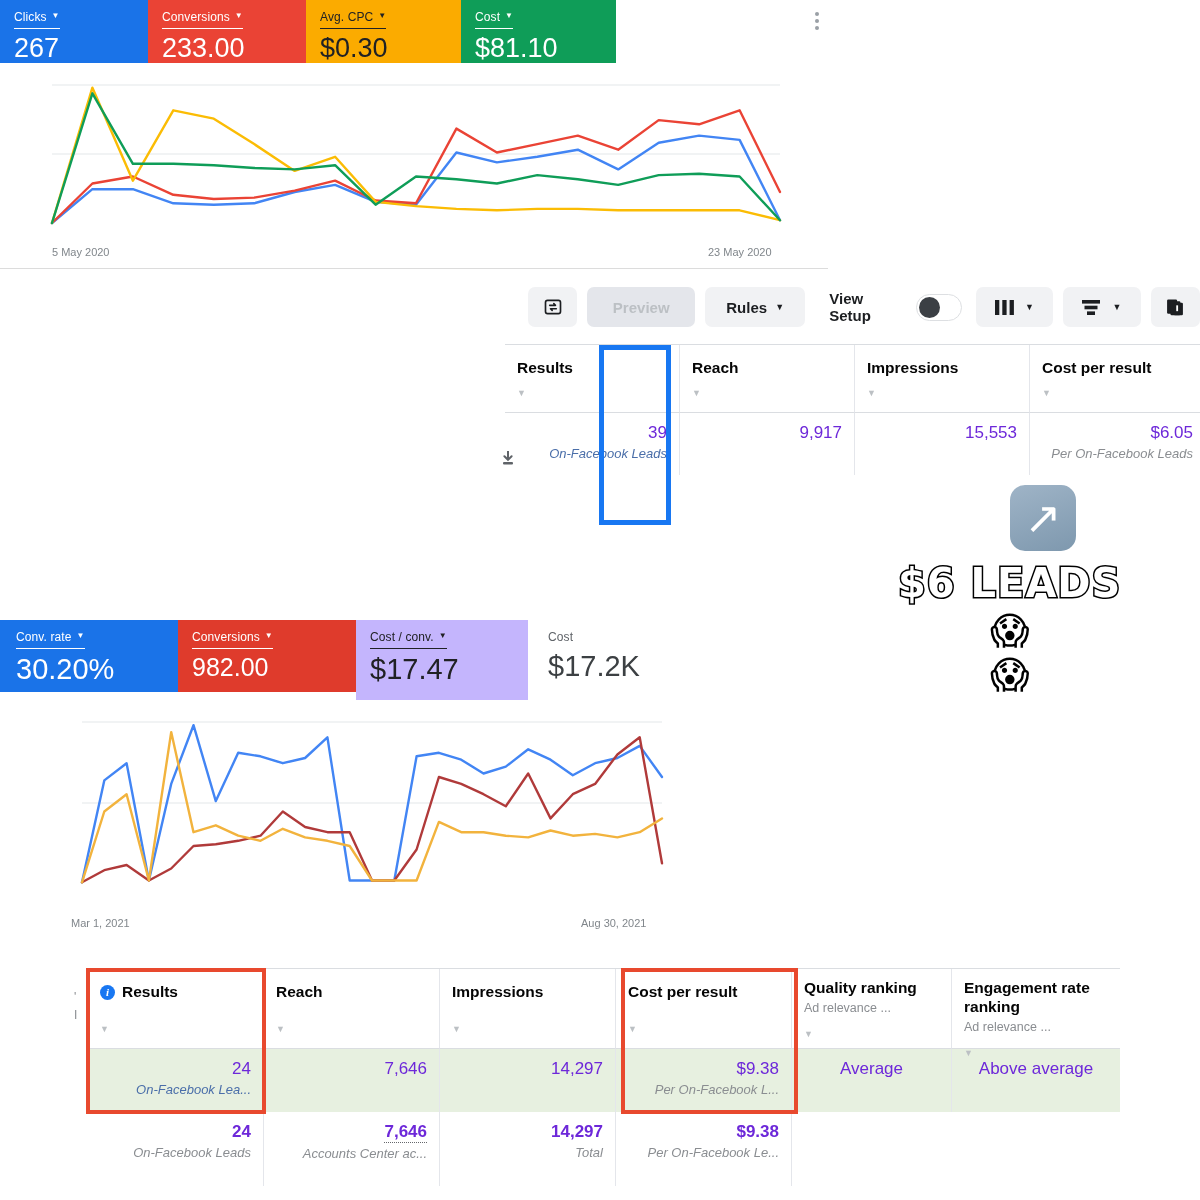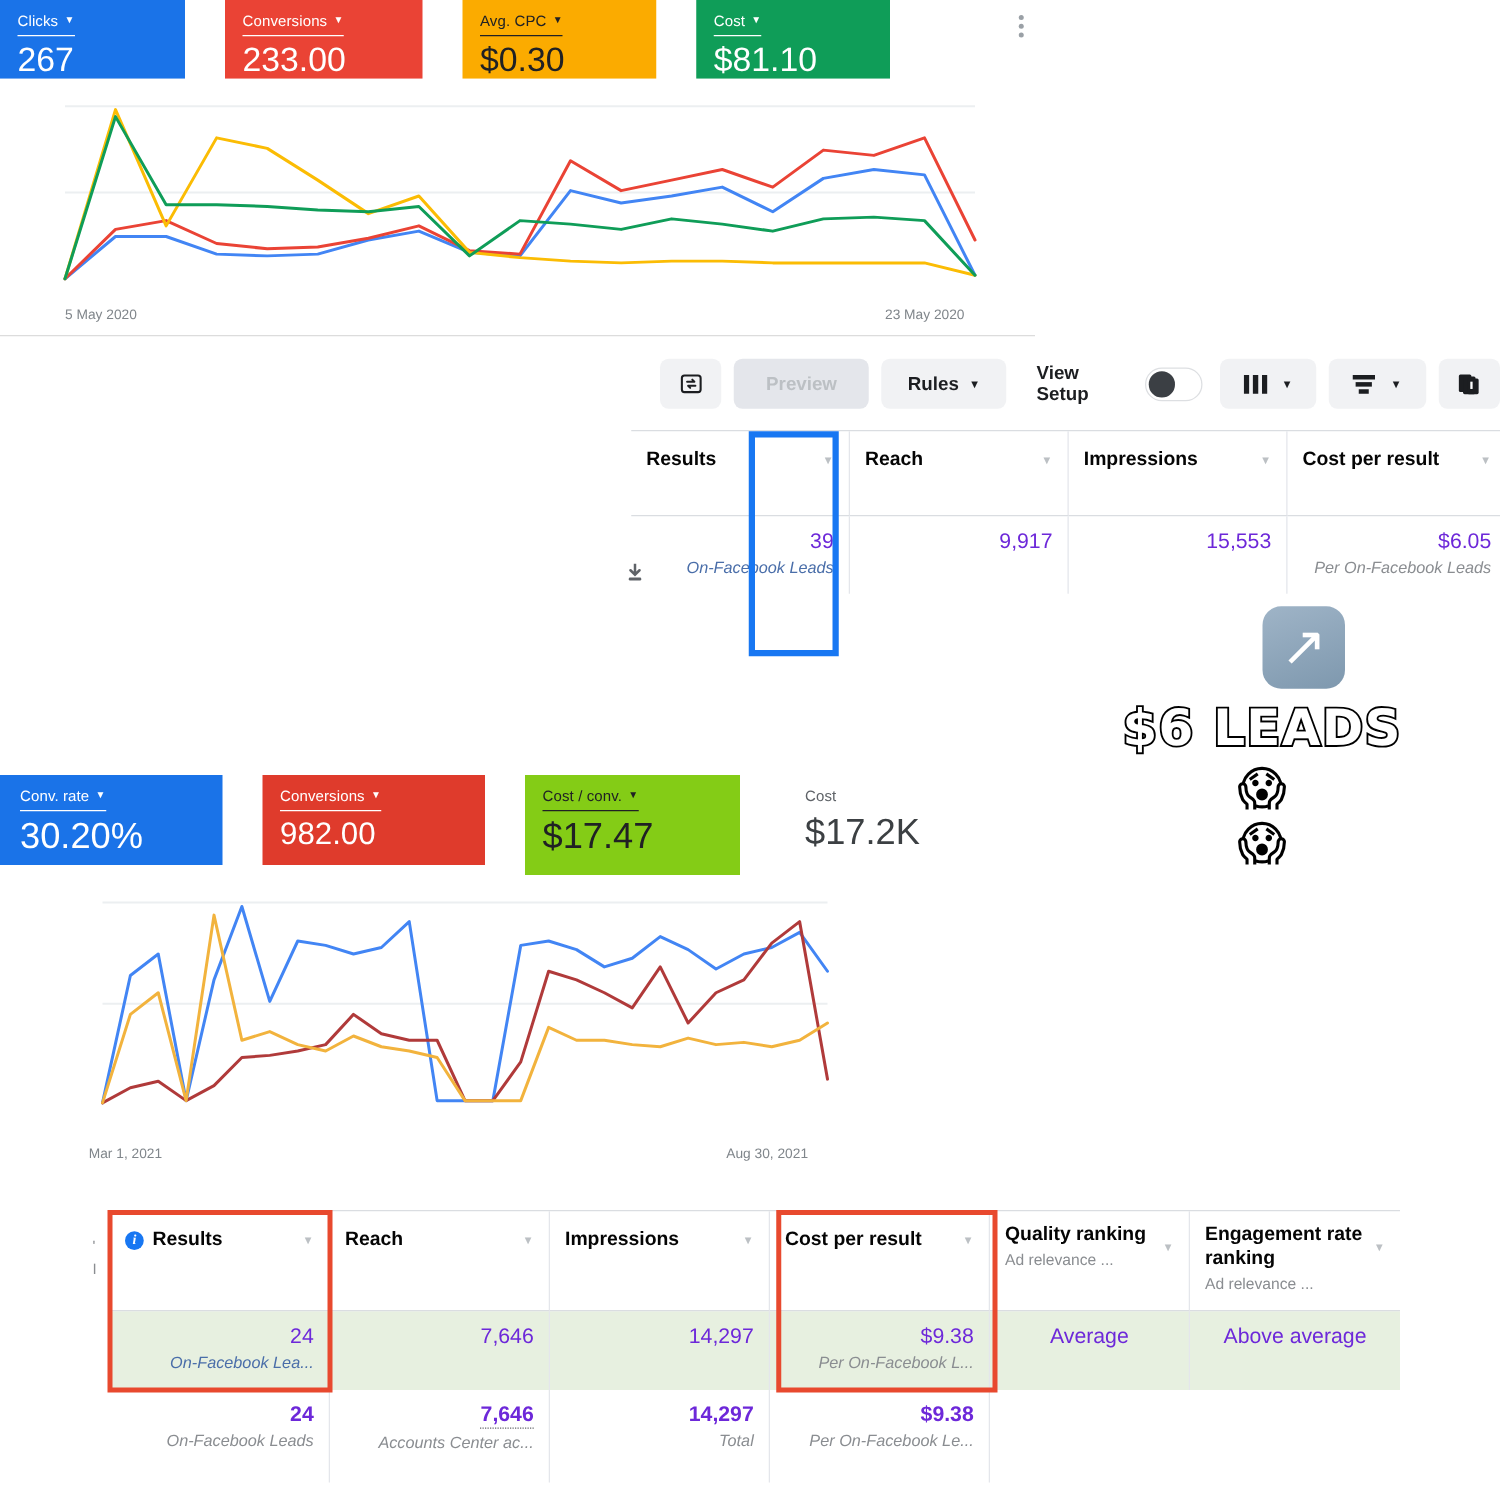--- a/index.html
+++ b/index.html
@@ -5,21 +5,21 @@
   * { box-sizing: border-box; margin: 0; padding: 0; }
   html, body {
     width: 1200px; height: 1200px;
     background: #ffffff;
     font-family: "Liberation Sans", sans-serif;
     overflow: hidden;
   }
   #root { position: relative; width: 1200px; height: 1200px; }
 
   
-  .gads-cards { position: absolute; display: flex; gap: 32px; }
+  .gads-cards { position: absolute; display: flex; }
   .gcard {
     position: relative;
     padding: 10px 14px 12px 14px;
     display: flex; flex-direction: column; justify-content: flex-start;
   }
   .gcard .gc-label {
     font-size: 12px; letter-spacing: .1px;
     padding-bottom: 4px; margin-bottom: 6px;
     display: inline-flex; align-items: center; gap: 5px;
     width: max-content;
@@ -53,21 +53,21 @@
     padding: 2px; cursor: pointer;
   }
   .toggle .knob { width: 21px; height: 21px; border-radius: 50%; background: #3b3f44; }
 
   
   .fbtable { position: absolute; font-size: 15px; color: #1c1e21; }
   .fb-th-row, .fb-tr { display: flex; }
   .fb-th {
     display: flex; align-items: flex-start; justify-content: space-between;
     border-right: 1px solid #e4e6eb; border-bottom: 1px solid #dadde1;
-    padding: 14px 12px; font-weight: 700; font-size: 15.5px; color: #050505;
+    padding: 14px 12px; font-weight: 700; font-size: 15.5px; color: #050505; flex-direction: column;
   }
   .fb-th .th-main { display: flex; align-items: center; gap: 7px; }
   .fb-th .th-sub { font-size: 12.5px; font-weight: 400; color: #8a8d91; margin-top: 3px; }
   .th-caret { color: #bcc0c4; font-size: 9px; margin-top: 4px; }
   .fb-td {
     border-right: 1px solid #e4e6eb;
     padding: 10px 12px; display: flex; flex-direction: column;
     align-items: flex-end; justify-content: flex-start;
   }
   .fb-td .v { font-size: 17px; color: #6d28d9; }
@@ -283,21 +283,21 @@
       </span>
       <span class="gc-value" style="font-size:29px;">30.20%</span>
     </div>
     <div class="gcard" style="width:178px; height:72px; background:#df3b2c; color:#fff;">
       <span class="gc-label gc-underline">
         <span>Conversions</span>
         <span class="caret">▼</span>
       </span>
       <span class="gc-value" style="font-size:25px;">982.00</span>
     </div>
-    <div class="gcard" style="width:172px; height:92px; background:#84cc16; color:#202124;">
+    <div class="gcard" style="width:172px; height:92px; background:#c4b5fd; color:#202124;">
       <span class="gc-label gc-underline">
         <span>Cost / conv.</span>
         <span class="caret">▼</span>
       </span>
       <span class="gc-value" style="font-size:29px;">$17.47</span>
     </div>
     <div class="gcard" style="width:180px; height:72px; background:#ffffff; color:#5f6368; padding-left:20px;">
       <span class="gc-label" style="padding-bottom:0; margin-bottom:8px;">
         <span>Cost</span>
       </span>

